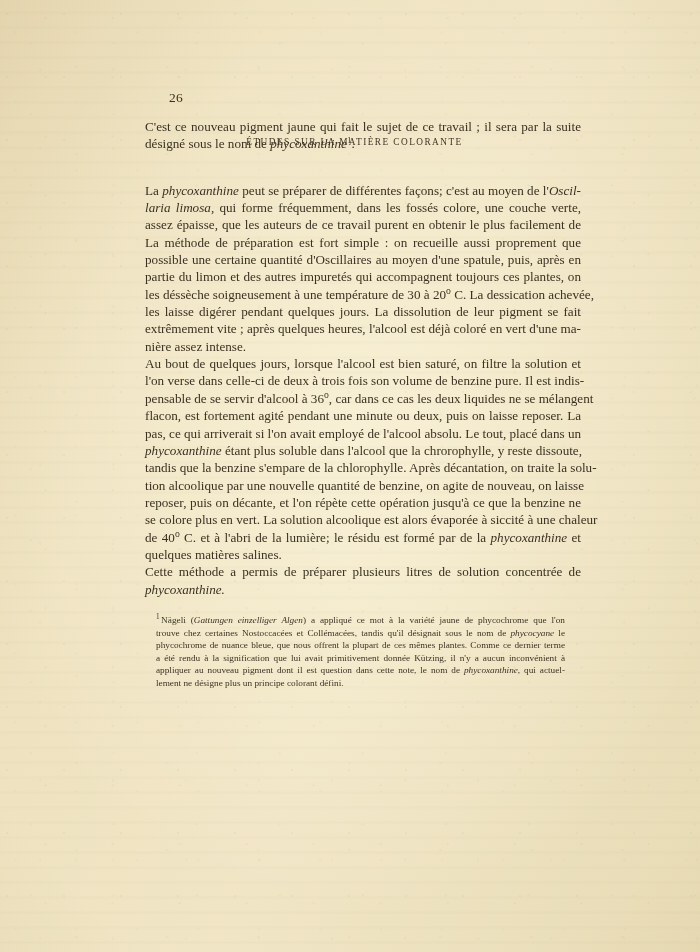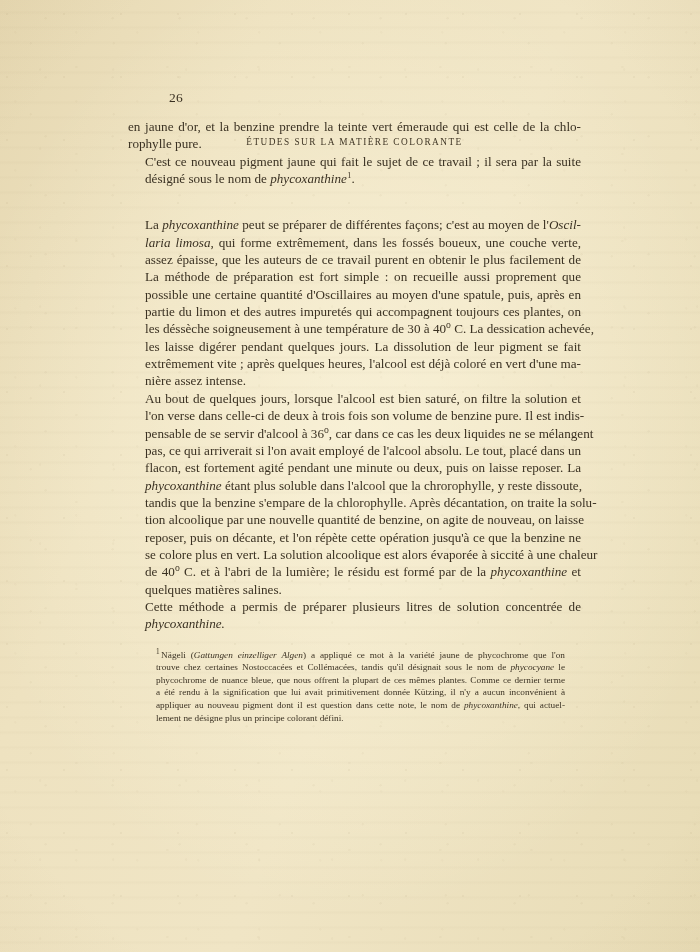--- a/index.html
+++ b/index.html
@@ -181,52 +181,48 @@
 
   <div class="content">
 
     <div class="runhead">
       <span class="folio">26</span>
       <span class="runhead-title">ÉTUDES SUR LA MATIÈRE COLORANTE</span>
     </div>
 
     <div class="body">
 
-      <p>
-          <span class="ln">en jaune d'or, et la benzine prendre la  teinte vert émeraude qui est celle de la chlo-</span>
-          <span class="ln last">rophylle pure.</span>
-        </p>
 
       <p class="indent">
           <span class="ln" style="text-indent:17px"><span>C'est ce nouveau pigment jaune qui fait le sujet de ce travail ; il sera par la  suite</span></span>
           <span class="ln last"><span>désigné sous le nom de </span><i>phycoxanthine</i><sup>1</sup><span>.</span></span>
         </p>
 
       <p class="indent gap">
           <span class="ln" style="text-indent:17px"><span>La </span><i>phycoxanthine</i><span> peut se préparer de différentes façons; c'est au moyen de l'</span><i>Oscil-</i></span>
-          <span class="ln"><i>laria limosa</i><span>, qui forme extrêmement, dans les fossés boueux, une couche verte,</span></span>
+          <span class="ln"><i>laria limosa</i><span>, qui forme fréquemment, dans les fossés colore, une couche verte,</span></span>
           <span class="ln">assez épaisse, que les auteurs de ce travail purent en obtenir le plus facilement de</span>
         </p>
 
       <p class="indent">
           <span class="ln" style="text-indent:17px"><span>La méthode de préparation est fort simple : on recueille aussi proprement que</span></span>
           <span class="ln">possible une certaine quantité d'Oscillaires au moyen d'une spatule, puis, après en</span>
           <span class="ln">partie du limon et des autres impuretés qui accompagnent toujours ces plantes, on</span>
-          <span class="ln"><span>les déssèche soigneusement à une température de 30 à 40</span><span class="deg">o</span><span> C. La dessication achevée,</span></span>
+          <span class="ln"><span>les déssèche soigneusement à une température de 30 à 20</span><span class="deg">o</span><span> C. La dessication achevée,</span></span>
           <span class="ln">les laisse digérer pendant quelques jours. La dissolution de leur pigment se fait</span>
           <span class="ln">extrêmement vite ; après quelques heures, l'alcool est déjà coloré en vert d'une ma-</span>
           <span class="ln last">nière assez intense.</span>
         </p>
 
       <p class="indent">
           <span class="ln" style="text-indent:17px"><span>Au bout de quelques jours, lorsque l'alcool est bien saturé, on filtre la solution et</span></span>
           <span class="ln">l'on verse dans celle-ci de deux à trois fois son volume de benzine pure. Il est indis-</span>
           <span class="ln"><span>pensable de se servir d'alcool à 36</span><span class="deg">o</span><span>, car dans ce cas les deux liquides ne se mélangent</span></span>
+          <span class="ln">flacon, est fortement agité pendant une minute ou deux, puis on laisse reposer. La</span>
           <span class="ln">pas, ce qui arriverait si l'on avait employé de l'alcool absolu. Le tout, placé dans un</span>
-          <span class="ln">flacon, est fortement agité pendant une minute ou deux, puis on laisse reposer. La</span>
           <span class="ln"><i>phycoxanthine</i><span> étant plus soluble dans l'alcool que la chrorophylle, y reste dissoute,</span></span>
           <span class="ln">tandis que la benzine s'empare de la chlorophylle. Après décantation, on traite la solu-</span>
           <span class="ln">tion alcoolique par une nouvelle quantité de benzine, on agite de nouveau, on laisse</span>
           <span class="ln">reposer, puis on décante, et l'on répète cette opération jusqu'à ce que la benzine ne</span>
           <span class="ln">se colore plus en vert. La solution alcoolique est alors évaporée à siccité à une chaleur</span>
           <span class="ln"><span>de 40</span><span class="deg">o</span><span> C. et à l'abri de la  lumière; le résidu est formé par de la </span><i>phycoxanthine</i><span> et</span></span>
           <span class="ln last">quelques matières salines.</span>
         </p>
 
       <p class="indent">

